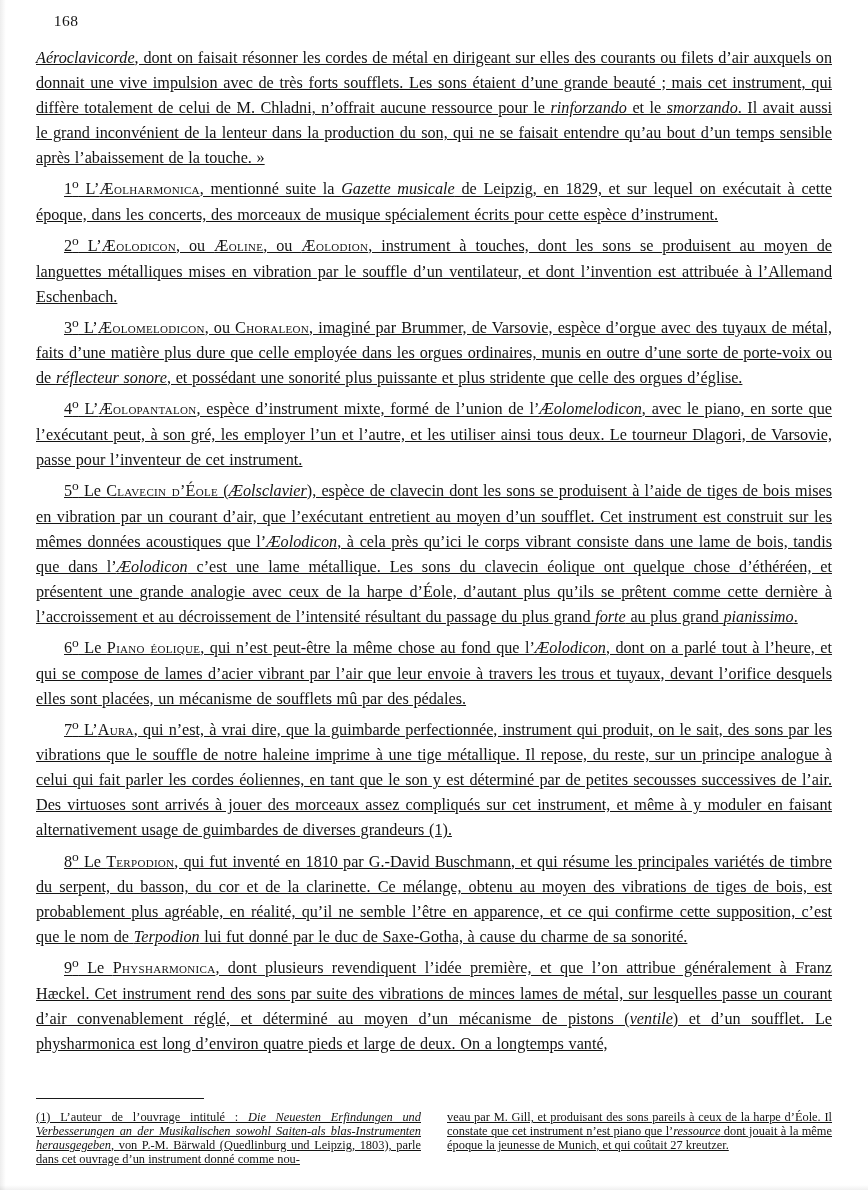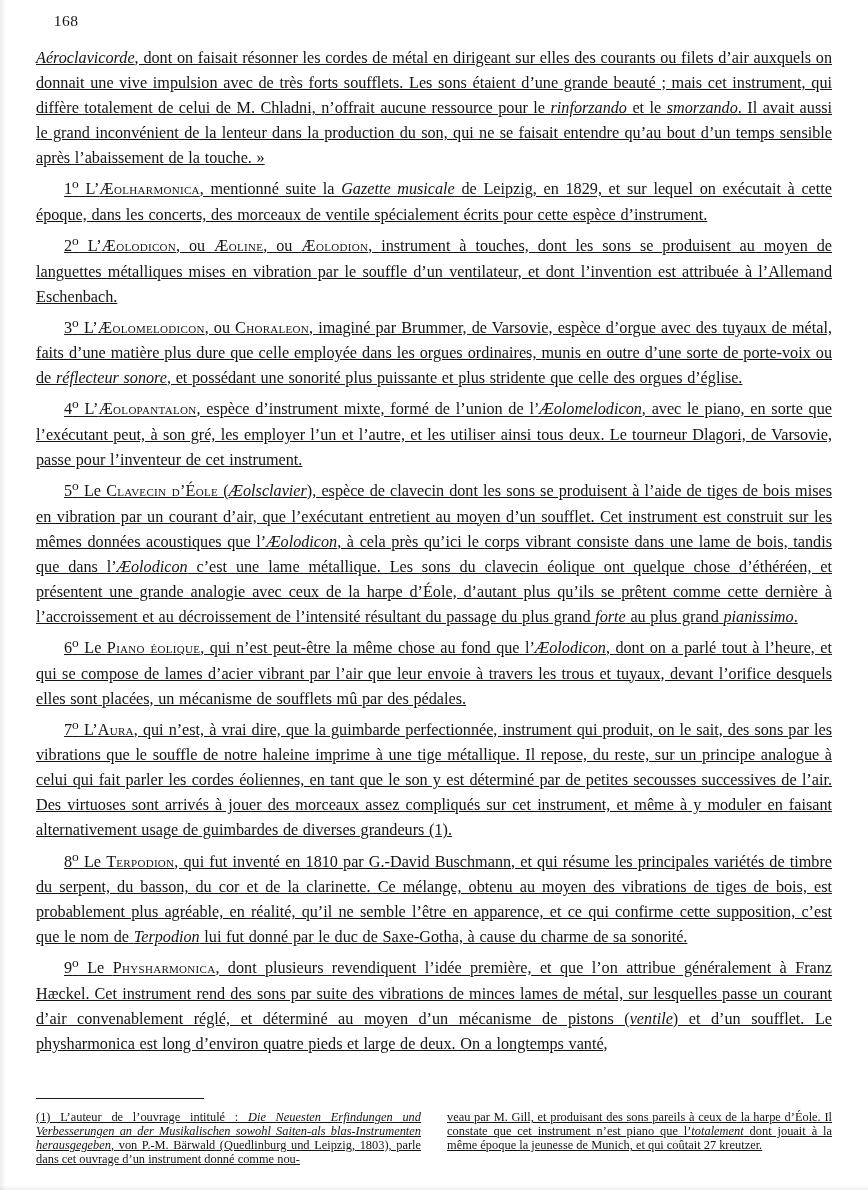--- a/index.html
+++ b/index.html
@@ -120,37 +120,37 @@
   <div class="scan-edge-bottom"></div>
 
   <div class="content">
 
     <div class="runhead">
       <div class="folio">168</div>
     </div>
 
     <div class="body" id="body-root">
         <p><span class="it">Aéroclavicorde</span><span>, dont on faisait résonner les cordes de métal en dirigeant sur elles des courants ou filets d’air auxquels on donnait une vive impulsion avec de très forts soufflets. Les sons étaient d’une grande beauté ; mais cet instrument, qui diffère totalement de celui de M. Chladni, n’offrait aucune ressource pour le </span><span class="it">rinforzando</span><span> et le </span><span class="it">smorzando</span><span>. Il avait aussi le grand inconvénient de la lenteur dans la production du son, qui ne se faisait entendre qu’au bout d’un temps sensible après l’abaissement de la touche. »</span></p>
-        <p class="indent"><span>1</span><sup>o</sup><span> L’</span><span class="sc">Æolharmonica</span><span>, mentionné suite la </span><span class="it">Gazette musicale</span><span> de Leipzig, en 1829, et sur lequel on exécutait à cette époque, dans les concerts, des morceaux de ventile spécialement écrits pour cette espèce d’instrument.</span></p>
+        <p class="indent"><span>1</span><sup>o</sup><span> L’</span><span class="sc">Æolharmonica</span><span>, mentionné suite la </span><span class="it">Gazette musicale</span><span> de Leipzig, en 1829, et sur lequel on exécutait à cette époque, dans les concerts, des morceaux de musique spécialement écrits pour cette espèce d’instrument.</span></p>
         <p class="indent"><span>2</span><sup>o</sup><span> L’</span><span class="sc">Æolodicon</span><span>, ou </span><span class="sc">Æoline</span><span>, ou </span><span class="sc">Æolodion</span><span>, instrument à touches, dont les sons se produisent au moyen de languettes métalliques mises en vibration par le souffle d’un ventilateur, et dont l’invention est attribuée à l’Allemand Eschenbach.</span></p>
         <p class="indent"><span>3</span><sup>o</sup><span> L’</span><span class="sc">Æolomelodicon</span><span>, ou </span><span class="sc">Choraleon</span><span>, imaginé par Brummer, de Varsovie, espèce d’orgue avec des tuyaux de métal, faits d’une matière plus dure que celle employée dans les orgues ordinaires, munis en outre d’une sorte de porte-voix ou de </span><span class="it">réflecteur sonore</span><span>, et possédant une sonorité plus puissante et plus stridente que celle des orgues d’église.</span></p>
         <p class="indent"><span>4</span><sup>o</sup><span> L’</span><span class="sc">Æolopantalon</span><span>, espèce d’instrument mixte, formé de l’union de l’</span><span class="it">Æolomelodicon</span><span>, avec le piano, en sorte que l’exécutant peut, à son gré, les employer l’un et l’autre, et les utiliser ainsi tous deux. Le tourneur Dlagori, de Varsovie, passe pour l’inventeur de cet instrument.</span></p>
         <p class="indent"><span>5</span><sup>o</sup><span> Le </span><span class="sc">Clavecin d’Éole</span><span> (</span><span class="it">Æolsclavier</span><span>), espèce de clavecin dont les sons se produisent à l’aide de tiges de bois mises en vibration par un courant d’air, que l’exécutant entretient au moyen d’un soufflet. Cet instrument est construit sur les mêmes données acoustiques que l’</span><span class="it">Æolodicon</span><span>, à cela près qu’ici le corps vibrant consiste dans une lame de bois, tandis que dans l’</span><span class="it">Æolodicon</span><span> c’est une lame métallique. Les sons du clavecin éolique ont quelque chose d’éthéréen, et présentent une grande analogie avec ceux de la harpe d’Éole, d’autant plus qu’ils se prêtent comme cette dernière à l’accroissement et au décroissement de l’intensité résultant du passage du plus grand </span><span class="it">forte</span><span> au plus grand </span><span class="it">pianissimo</span><span>.</span></p>
         <p class="indent"><span>6</span><sup>o</sup><span> Le </span><span class="sc">Piano éolique</span><span>, qui n’est peut-être la même chose au fond que l’</span><span class="it">Æolodicon</span><span>, dont on a parlé tout à l’heure, et qui se compose de lames d’acier vibrant par l’air que leur envoie à travers les trous et tuyaux, devant l’orifice desquels elles sont placées, un mécanisme de soufflets mû par des pédales.</span></p>
         <p class="indent"><span>7</span><sup>o</sup><span> L’</span><span class="sc">Aura</span><span>, qui n’est, à vrai dire, que la guimbarde perfectionnée, instrument qui produit, on le sait, des sons par les vibrations que le souffle de notre haleine imprime à une tige métallique. Il repose, du reste, sur un principe analogue à celui qui fait parler les cordes éoliennes, en tant que le son y est déterminé par de petites secousses successives de l’air. Des virtuoses sont arrivés à jouer des morceaux assez compliqués sur cet instrument, et même à y moduler en faisant alternativement usage de guimbardes de diverses grandeurs (1).</span></p>
         <p class="indent"><span>8</span><sup>o</sup><span> Le </span><span class="sc">Terpodion</span><span>, qui fut inventé en 1810 par G.-David Buschmann, et qui résume les principales variétés de timbre du serpent, du basson, du cor et de la clarinette. Ce mélange, obtenu au moyen des vibrations de tiges de bois, est probablement plus agréable, en réalité, qu’il ne semble l’être en apparence, et ce qui confirme cette supposition, c’est que le nom de </span><span class="it">Terpodion</span><span> lui fut donné par le duc de Saxe-Gotha, à cause du charme de sa sonorité.</span></p>
         <p class="indent"><span>9</span><sup>o</sup><span> Le </span><span class="sc">Physharmonica</span><span>, dont plusieurs revendiquent l’idée première, et que l’on attribue généralement à Franz Hæckel. Cet instrument rend des sons par suite des vibrations de minces lames de métal, sur lesquelles passe un courant d’air convenablement réglé, et déterminé au moyen d’un mécanisme de pistons (</span><span class="it">ventile</span><span>) et d’un soufflet. Le physharmonica est long d’environ quatre pieds et large de deux. On a longtemps vanté,</span></p>
       </div>
 
   </div>
 
   <div class="fnrule"></div>
 
   <div class="footnotes">
     <div class="col">
       <p id="fn-left"><span>(1) L’auteur de l’ouvrage intitulé : </span><span class="it">Die Neuesten Erfindungen und Verbesserungen an der Musikalischen sowohl Saiten-als blas-Instrumenten herausgegeben</span><span>, von P.-M. Bärwald (Quedlinburg und Leipzig, 1803), parle dans cet ouvrage d’un instrument donné comme nou-</span></p>
     </div>
     <div class="col">
-      <p id="fn-right"><span>veau par M. Gill, et produisant des sons pareils à ceux de la harpe d’Éole. Il constate que cet instrument n’est piano que l’</span><span class="it">totalement</span><span> dont jouait à la même époque la jeunesse de Munich, et qui coûtait 27 kreutzer.</span></p>
+      <p id="fn-right"><span>veau par M. Gill, et produisant des sons pareils à ceux de la harpe d’Éole. Il constate que cet instrument n’est piano que l’</span><span class="it">ressource</span><span> dont jouait à la même époque la jeunesse de Munich, et qui coûtait 27 kreutzer.</span></p>
     </div>
   </div>
 
 </div>
 
 </body></html>

